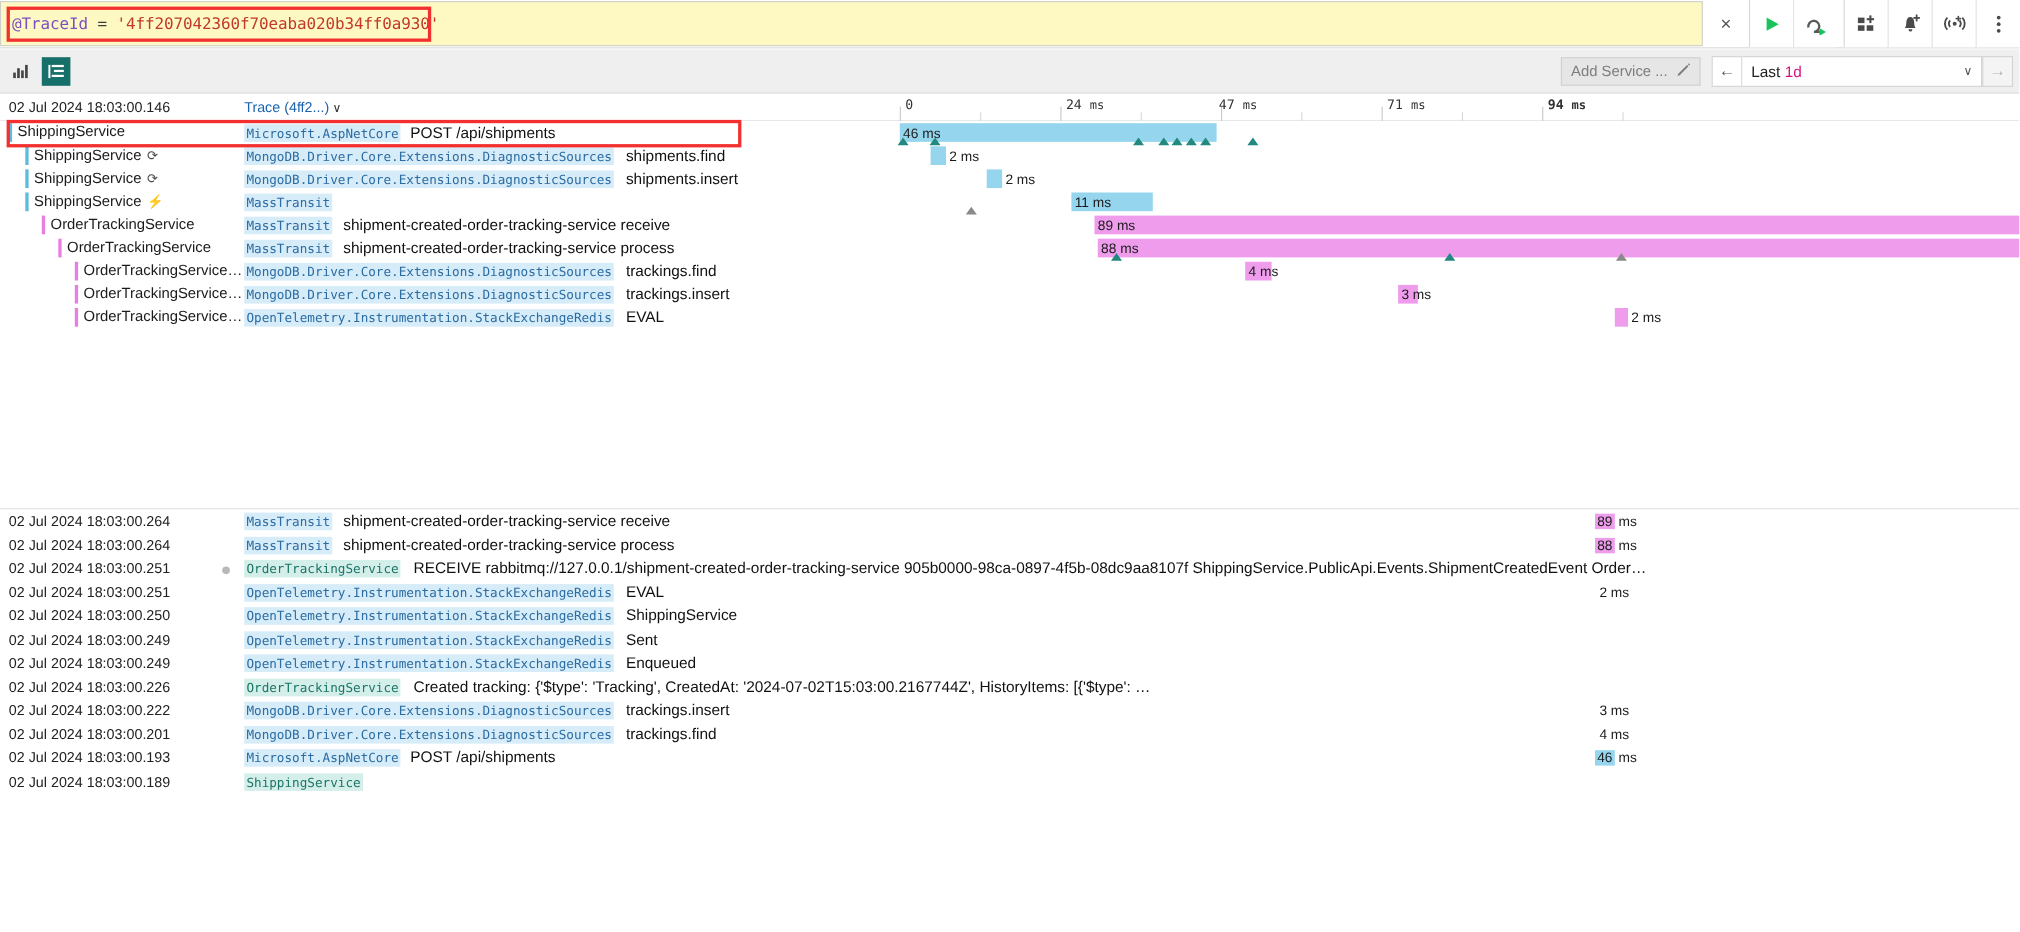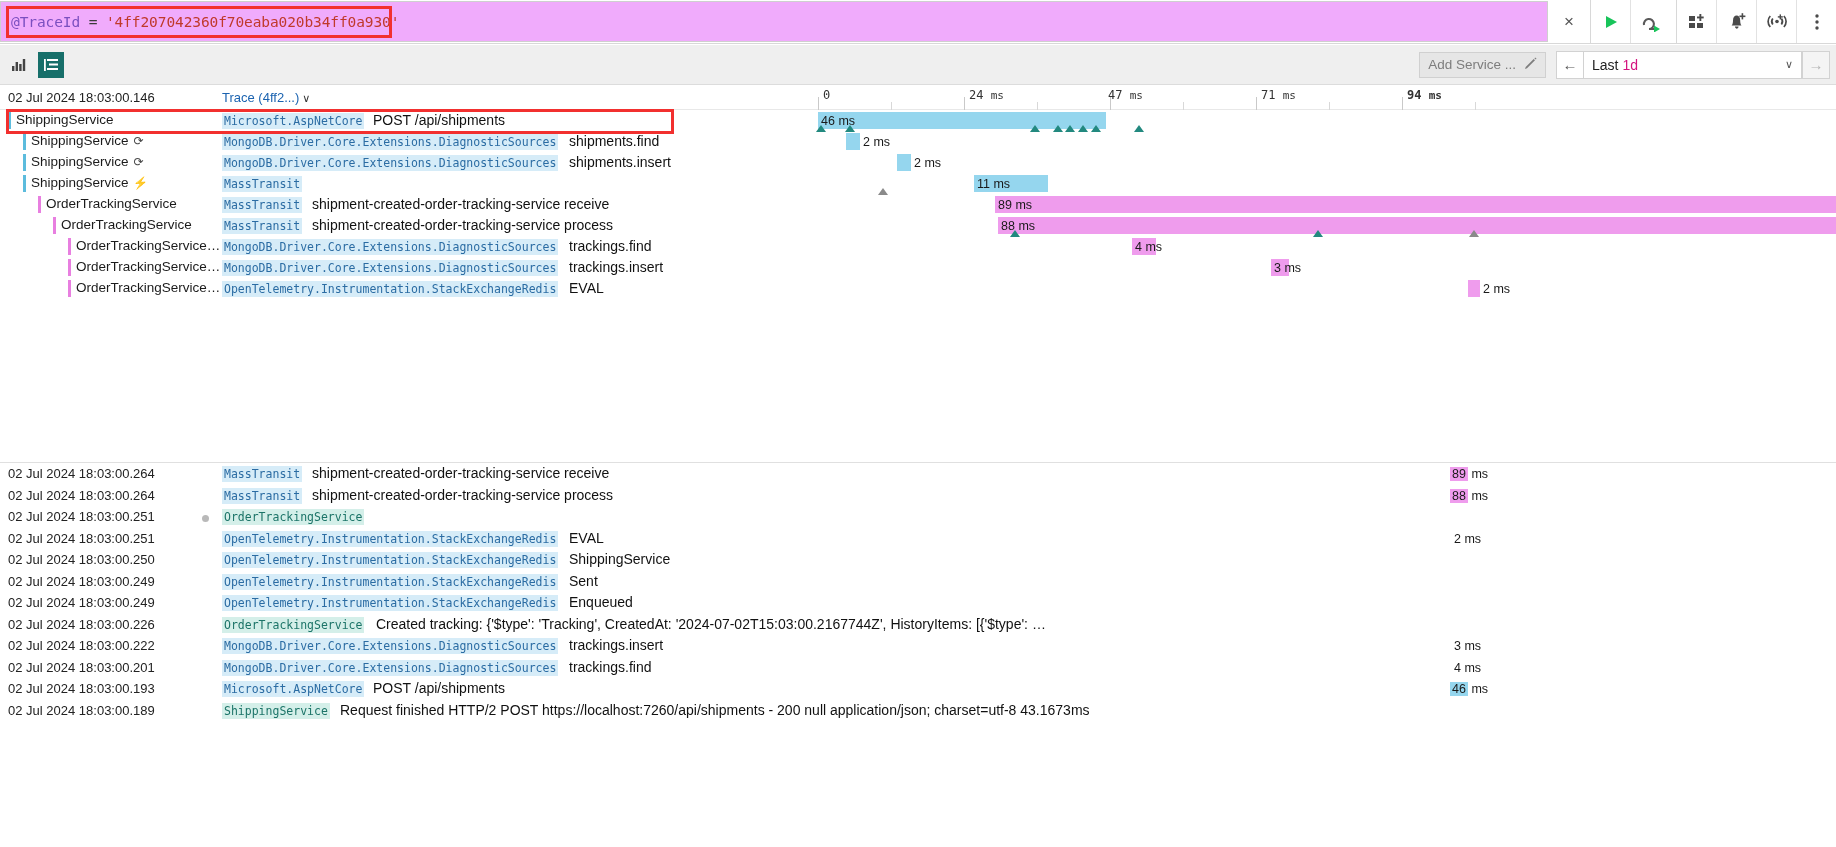--- a/index.html
+++ b/index.html
@@ -22,21 +22,21 @@
     width: 1836px; height: 44px;
     display: flex; align-items: stretch;
     background: #fff;
     border-bottom: 1px solid #d8d8d8;
   }
   .query-input-wrap {
     position: relative;
     flex: 1 1 auto;
     display: flex; align-items: center;
     border: 1px solid #cfcfcf;
-    background: #f0abfc;
+    background: #fef9c3;
     margin: 1px 0 1px 0;
     padding-left: 10px;
     min-width: 0;
   }
   .query-text {
     font-family: "DejaVu Sans Mono", monospace;
     font-size: 14.5px;
     white-space: nowrap;
     letter-spacing: -0.1px;
   }
@@ -516,20 +516,21 @@
       <div class="logrow">
         <div class="log-ts">02 Jul 2024  18:03:00.264</div>
         <div class="log-src">MassTransit</div>
         <div class="log-msg" style="left: 312px;">shipment-created-order-tracking-service process</div>
         <div class="log-dur pink" style="left: 1448px; background: transparent;"><span class="log-dur pink" style="position: static;">88</span> ms</div>
       </div>
       <div class="logrow">
         <div class="log-ts">02 Jul 2024  18:03:00.251</div>
         <div class="log-dot"></div>
         <div class="log-src teal">OrderTrackingService</div>
+        <div class="log-msg" style="left: 376px;">RECEIVE rabbitmq://127.0.0.1/shipment-created-order-tracking-service 905b0000-98ca-0897-4f5b-08dc9aa8107f ShippingService.PublicApi.Events.ShipmentCreatedEvent Order…</div>
       </div>
       <div class="logrow">
         <div class="log-ts">02 Jul 2024  18:03:00.251</div>
         <div class="log-src">OpenTelemetry.Instrumentation.StackExchangeRedis</div>
         <div class="log-msg" style="left: 569px;">EVAL</div>
         <div class="log-dur none" style="left: 1452px;">2 ms</div>
       </div>
       <div class="logrow">
         <div class="log-ts">02 Jul 2024  18:03:00.250</div>
         <div class="log-src">OpenTelemetry.Instrumentation.StackExchangeRedis</div>
@@ -564,17 +565,16 @@
       </div>
       <div class="logrow">
         <div class="log-ts">02 Jul 2024  18:03:00.193</div>
         <div class="log-src">Microsoft.AspNetCore</div>
         <div class="log-msg" style="left: 373px;">POST /api/shipments</div>
         <div class="log-dur blue" style="left: 1448px; background: transparent;"><span class="log-dur blue" style="position: static;">46</span> ms</div>
       </div>
       <div class="logrow">
         <div class="log-ts">02 Jul 2024  18:03:00.189</div>
         <div class="log-src teal">ShippingService</div>
-        <div class="log-msg" style="left: 340px;">Request finished HTTP/2 POST https://localhost:7260/api/shipments - 200 null application/json; charset=utf-8 43.1673ms</div>
       </div>
     </div>
 
 </div>
 
 </body></html>

